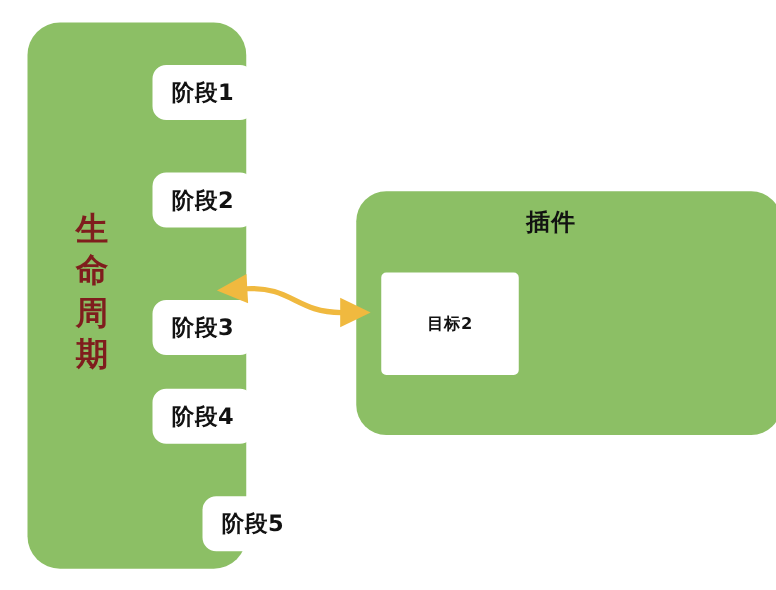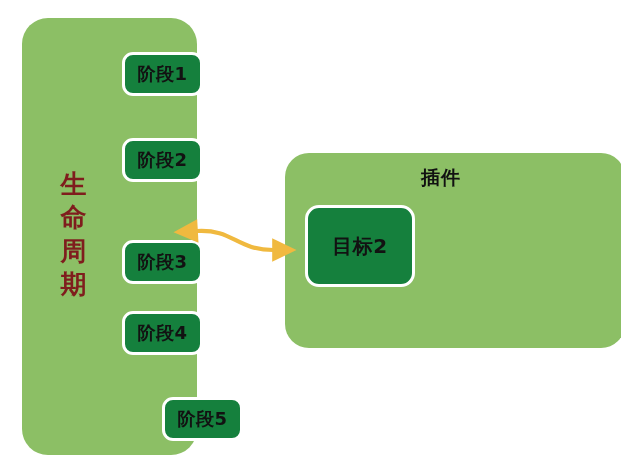--- a/index.html
+++ b/index.html
@@ -41,21 +41,21 @@
     left: 285px;
     top: 153px;
     width: 340px;
     height: 195px;
     border-radius: 24px;
   }
 
   
   .amber-box {
     position: absolute;
-    background: #15803d;
+    background: #ffffff;
     border: 3px solid #FFFFFF;
     border-radius: 11px;
     box-sizing: border-box;
     display: flex;
     align-items: center;
     justify-content: center;
     color: #121212;
     font-size: 18px;
     font-weight: 600;
     letter-spacing: 0.5px;
@@ -66,24 +66,24 @@
     width: 81px;
     height: 44px;
   }
   #stage-1 { top: 34px; }
   #stage-2 { top: 120px; }
   #stage-3 { top: 222px; }
   #stage-4 { top: 293px; }
   #stage-5 { top: 379px; margin-left: 40px; }
 
   .target-box {
-    top: 52px;
+    top: 65px;
     height: 82px;
-    border-radius: 14px;
-    font-size: 20px;
+    border-radius: 4px;
+    font-size: 13px;
   }
   #target-2 {
     left: 20px;
     width: 110px;
   }
   #target-3 {
     left: 195px;
     width: 107px;
   }
 

